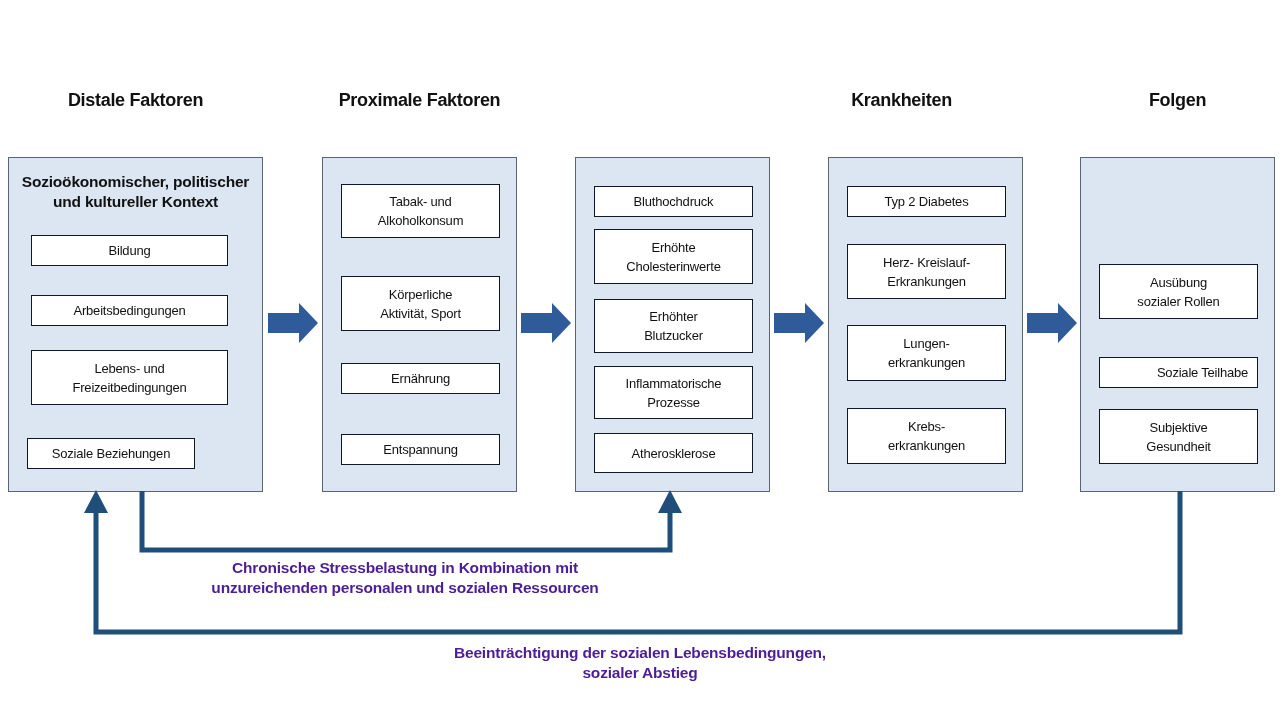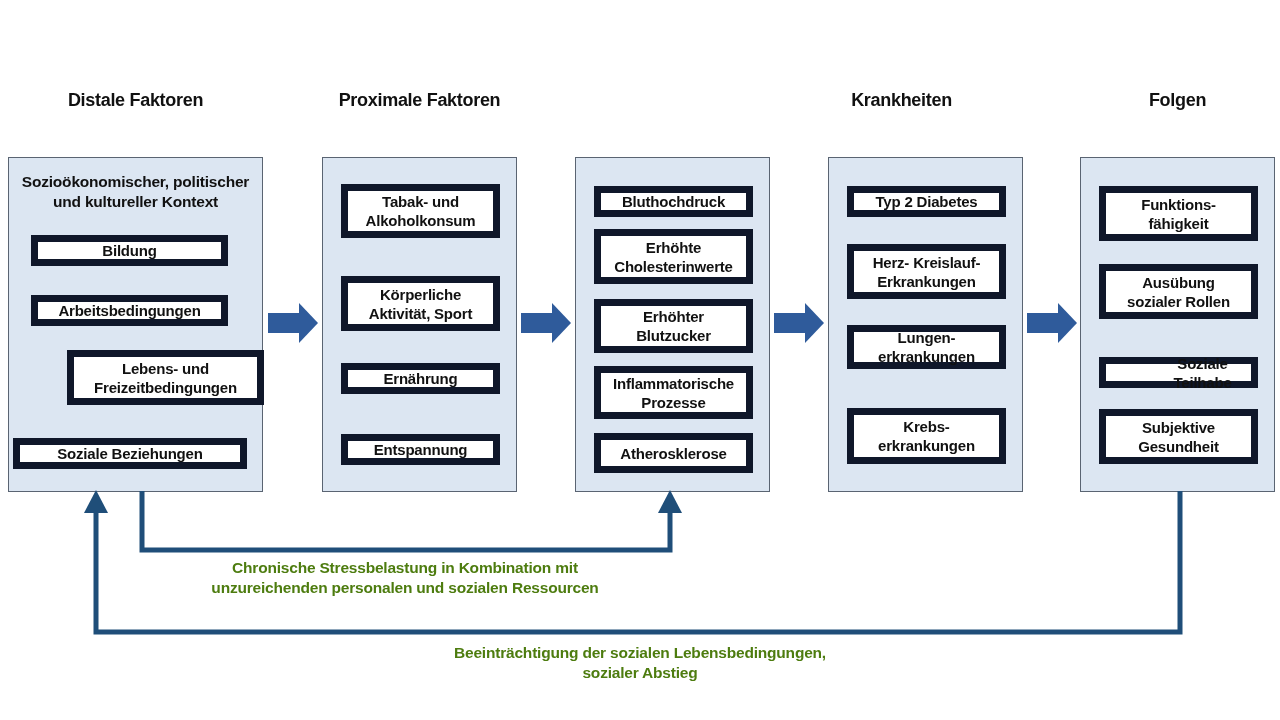--- a/index.html
+++ b/index.html
@@ -15,56 +15,56 @@
   .panel{
     position:absolute;top:157px;height:335px;background:#dce6f2;
     border:1px solid #5a6472;box-sizing:border-box;
   }
   .context-header{
     position:absolute;top:14px;left:6px;right:6px;text-align:center;
     font-weight:bold;font-size:15.5px;line-height:20px;letter-spacing:-0.2px;
     white-space:pre-line;color:#111;
   }
   .item{
-    position:absolute;background:#ffffff;border:7px solid #0f172a;
+    position:absolute;background:#ffffff;border:1px solid #0f172a;
     box-sizing:border-box;display:flex;align-items:center;justify-content:center;
-    text-align:center;font-weight:bold;font-size:15px;line-height:19px;
+    text-align:center;font-weight:normal;font-size:13px;line-height:19px;
     letter-spacing:-0.2px;white-space:pre-line;color:#111;
   }
   .block-arrow{position:absolute;top:303px;width:50px;height:40px;}
   .block-arrow .ba-body{position:absolute;left:0;top:10px;width:31px;height:20px;background:#2f5b9b;}
   .block-arrow .ba-head{
     position:absolute;left:31px;top:0;width:0;height:0;
     border-top:20px solid transparent;border-bottom:20px solid transparent;
     border-left:19px solid #2f5b9b;
   }
   .overlay{position:absolute;left:0;top:0;width:1280px;height:720px;pointer-events:none;}
   .flow-label{
     position:absolute;text-align:center;font-weight:bold;font-size:15.5px;
-    line-height:20px;letter-spacing:-0.2px;white-space:pre-line;color:#4d7c0f;
+    line-height:20px;letter-spacing:-0.2px;white-space:pre-line;color:#4c1d95;
   }
 </style>
 </head>
 <body>
 
 <div class="canvas">
 
   <div class="col-title" style="left:8px;width:255px;">Distale Faktoren</div>
   <div class="col-title" style="left:322px;width:195px;">Proximale Faktoren</div>
   <div class="col-title" style="left:804px;width:195px;">Krankheiten</div>
   <div class="col-title" style="left:1080px;width:195px;">Folgen</div>
 
   <div class="panel" style="left:8px;width:255px;">
     <div class="context-header">Sozioökonomischer, politischer
 und kultureller Kontext</div>
     <div class="item" style="left:22px;top:77px;width:197px;height:31px;">Bildung</div>
     <div class="item" style="left:22px;top:137px;width:197px;height:31px;">Arbeitsbedingungen</div>
-    <div class="item" style="left:22px;top:192px;width:197px;height:55px;margin-left:36px;">Lebens- und
+    <div class="item" style="left:22px;top:192px;width:197px;height:55px;">Lebens- und
 Freizeitbedingungen</div>
-    <div class="item" style="left:4px;top:280px;width:234px;height:31px;">Soziale Beziehungen</div>
+    <div class="item" style="left:18px;top:280px;width:168px;height:31px;">Soziale Beziehungen</div>
   </div>
 
   <div class="panel" style="left:322px;width:195px;">
     <div class="item" style="left:18px;top:26px;width:159px;height:54px;">Tabak- und
 Alkoholkonsum</div>
     <div class="item" style="left:18px;top:118px;width:159px;height:55px;">Körperliche
 Aktivität, Sport</div>
     <div class="item" style="left:18px;top:205px;width:159px;height:31px;">Ernährung</div>
     <div class="item" style="left:18px;top:276px;width:159px;height:31px;">Entspannung</div>
   </div>
@@ -77,29 +77,27 @@
 Blutzucker</div>
     <div class="item" style="left:18px;top:208px;width:159px;height:53px;">Inflammatorische
 Prozesse</div>
     <div class="item" style="left:18px;top:275px;width:159px;height:40px;">Atherosklerose</div>
   </div>
 
   <div class="panel" style="left:828px;width:195px;">
     <div class="item" style="left:18px;top:28px;width:159px;height:31px;">Typ 2 Diabetes</div>
     <div class="item" style="left:18px;top:86px;width:159px;height:55px;">Herz- Kreislauf-
 Erkrankungen</div>
-    <div class="item" style="left:18px;top:167px;width:159px;height:44px;">Lungen-
+    <div class="item" style="left:18px;top:167px;width:159px;height:56px;">Lungen-
 erkrankungen</div>
     <div class="item" style="left:18px;top:250px;width:159px;height:56px;">Krebs-
 erkrankungen</div>
   </div>
 
   <div class="panel" style="left:1080px;width:195px;">
-    <div class="item" style="left:18px;top:28px;width:159px;height:55px;">Funktions-
-fähigkeit</div>
     <div class="item" style="left:18px;top:106px;width:159px;height:55px;">Ausübung
 sozialer Rollen</div>
     <div class="item" style="left:18px;top:199px;width:159px;height:31px;padding-left:48px;">Soziale Teilhabe</div>
     <div class="item" style="left:18px;top:251px;width:159px;height:55px;">Subjektive
 Gesundheit</div>
   </div>
 
   <div class="block-arrow" style="left:268px;">
       <div class="ba-body"></div>
       <div class="ba-head"></div>

